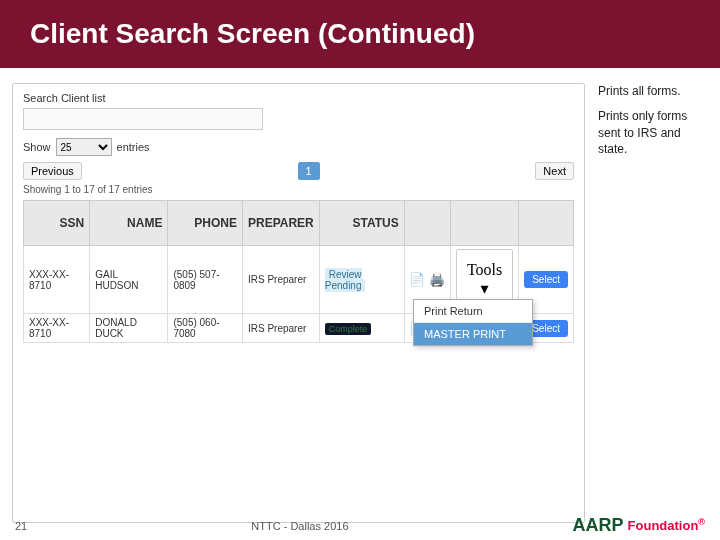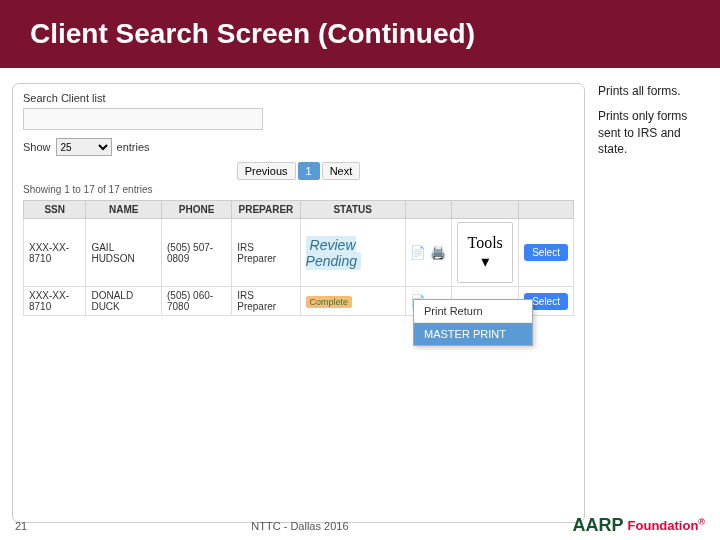--- a/index.html
+++ b/index.html
@@ -42,21 +42,21 @@
     
     .ui-panel {
       flex: 1;
       padding: 8px 10px;
       border: 1px solid #ccc;
       margin: 5px 5px 5px 12px;
       background: #fff;
       position: relative;
       font-size: 11px;
       color: #333;
-      border-radius: 7px;
+      border-radius: 2px;
       max-width: 580px;
     }
 
     .search-section-label {
       font-size: 11px;
       color: #333;
       margin-bottom: 4px;
     }
 
     .search-input {
@@ -78,21 +78,21 @@
 
     .entries-select {
       width: 56px;
       height: 18px;
       border: 1px solid #aaa;
       font-size: 10px;
     }
 
     .pagination-row {
       display: flex;
-      justify-content: center;
+      justify-content: space-between;
       align-items: center;
       margin-bottom: 4px;
       gap: 2px;
     }
 
     .page-btn {
       padding: 2px 7px;
       font-size: 11px;
       border: 1px solid #ccc;
       background: #f5f5f5;
@@ -113,24 +113,24 @@
 
     
     .data-table {
       width: 100%;
       border-collapse: collapse;
       font-size: 10px;
     }
     .data-table th {
       background: #e8e8e8;
       border: 1px solid #ccc;
-      padding: 3px 5px;
-      text-align: center;
+      padding: 15px 5px;
+      text-align: right;
       font-weight: bold;
-      font-size: 10px;
+      font-size: 12px;
     }
     .data-table td {
       border: 1px solid #ddd;
       padding: 3px 5px;
       vertical-align: middle;
     }
 
     .tools-btn {
       background: #fff;
       border: 1px solid #ccc;
@@ -233,25 +233,24 @@
     .reg-mark {
       font-size: 9px;
       color: #e8003d;
     }
 
     .review-pending-badge {
       background: #d9edf7;
       color: #31708f;
       padding: 1px 4px;
       border-radius: 2px;
-      font-size: 14px;
-      font-style: italic;
+      font-size: 10px;
     }
     .complete-badge {
-      background: #fdba74;
+      background: #0f172a;
       color: #3c763d;
       padding: 1px 4px;
       border-radius: 2px;
       font-size: 9px;
     }
   </style>
 </head>
 <body>
 
 <div class="slide-container">

